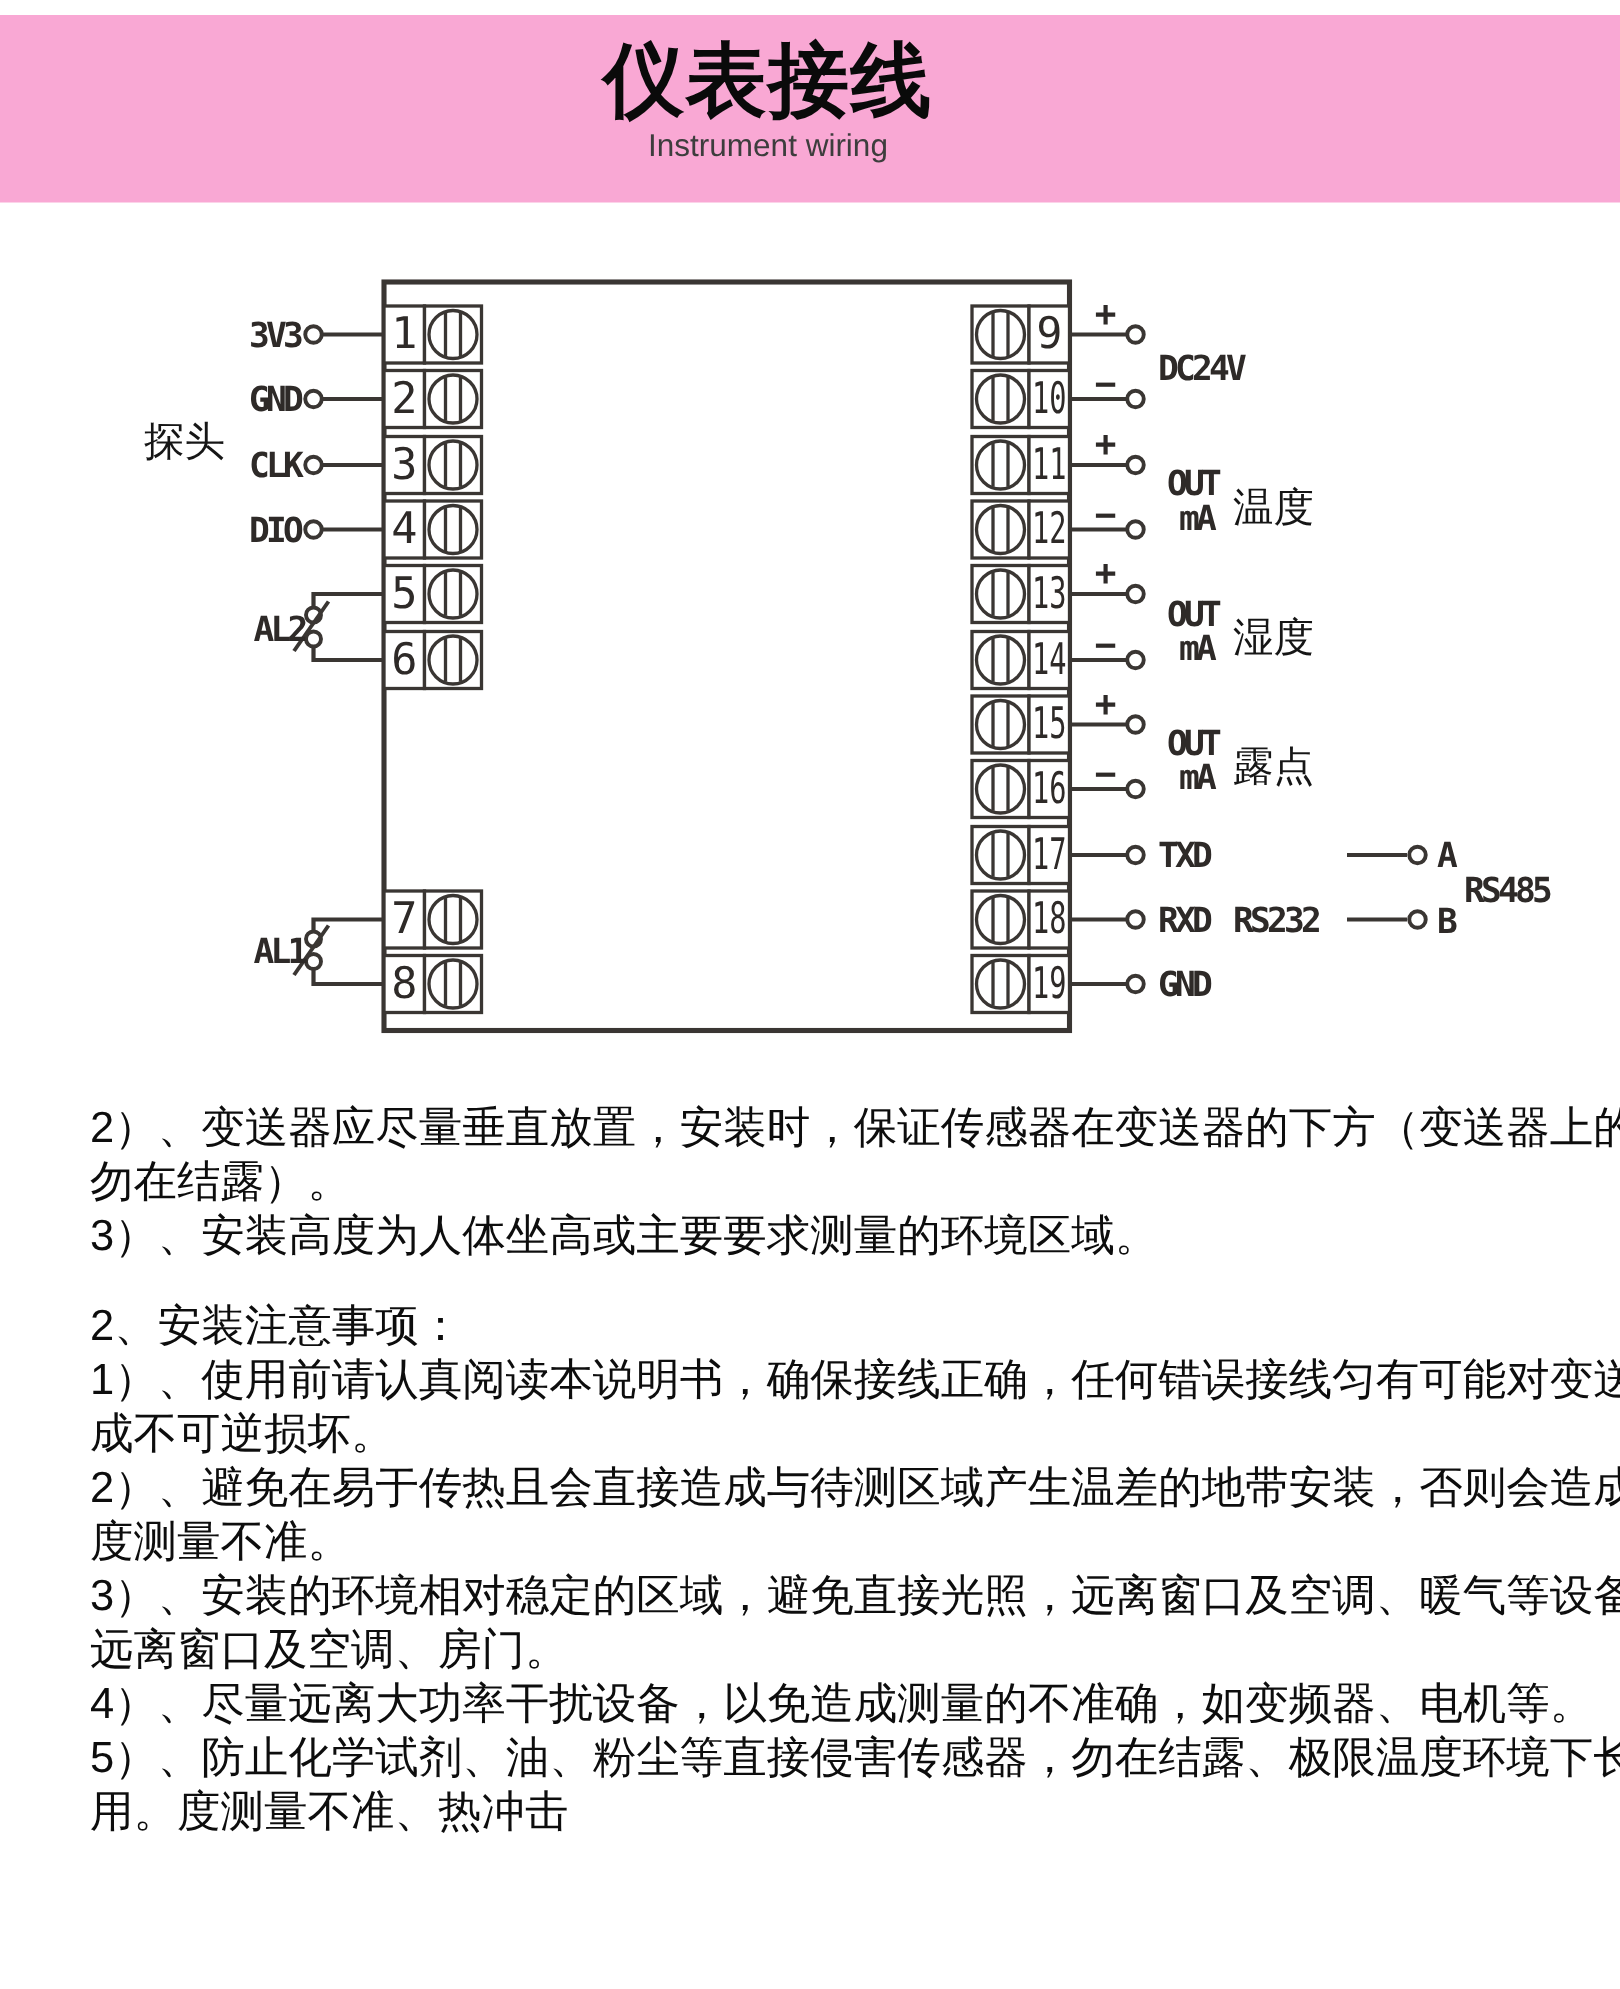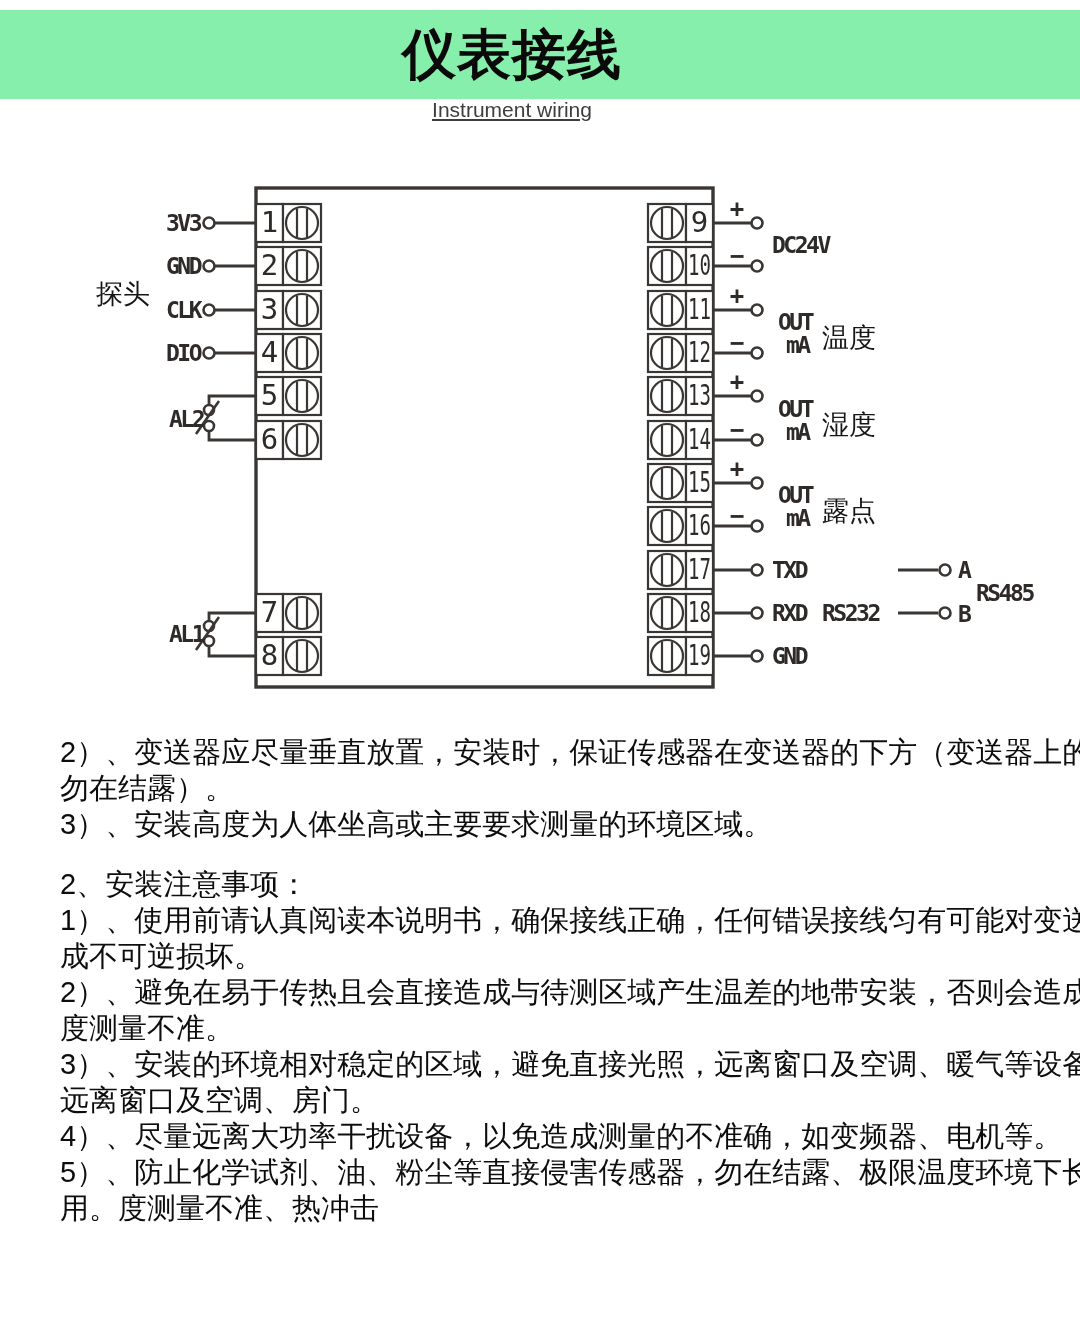--- a/index.html
+++ b/index.html
@@ -1,23 +1,23 @@
 <!DOCTYPE html>
 <html><head>
 <meta charset="utf-8">
 <style>
   html,body{margin:0;padding:0;background:#ffffff;}
   .page{position:relative;width:1080px;height:1326px;background:#ffffff;overflow:hidden;
         font-family:"Liberation Sans",sans-serif;}
   
-  .band{position:absolute;left:0;top:10px;width:1080px;height:89px;background:#86efac;}
+  .band{position:absolute;left:0;top:10px;width:1080px;height:125px;background:#f9a8d4;}
   .band-inner{width:1024px;text-align:center;}
   .title{margin:0;padding-top:13px;font-size:54px;line-height:62px;font-weight:bold;
          color:#0a0a0a;letter-spacing:1px;}
-  .subtitle{margin:12px;font-size:21px;line-height:25px;color:#3d3d3d;text-decoration:underline;}
+  .subtitle{margin:0;font-size:21px;line-height:25px;color:#3d3d3d;}
   
   .diagram{position:absolute;left:0;top:150px;width:1080px;height:560px;}
   .devbox{fill:#ffffff;stroke:#3a3633;stroke-width:3.4;}
   .cell{fill:#ffffff;stroke:#3a3633;stroke-width:2.2;}
   .screw circle,.screw line{fill:none;stroke:#3a3633;stroke-width:2.2;}
   .wire{stroke:#3a3633;stroke-width:2.8;fill:none;stroke-linecap:butt;}
   .lever{stroke:#3a3633;stroke-width:2.6;}
   .node{fill:#ffffff;stroke:#3a3633;stroke-width:2.6;}
   .pinnum{font-family:"DejaVu Sans Mono",monospace;font-size:29px;fill:#2e2a28;text-anchor:middle;}
   .pinlbl{font-family:"DejaVu Sans Mono",monospace;font-size:23px;font-weight:bold;

